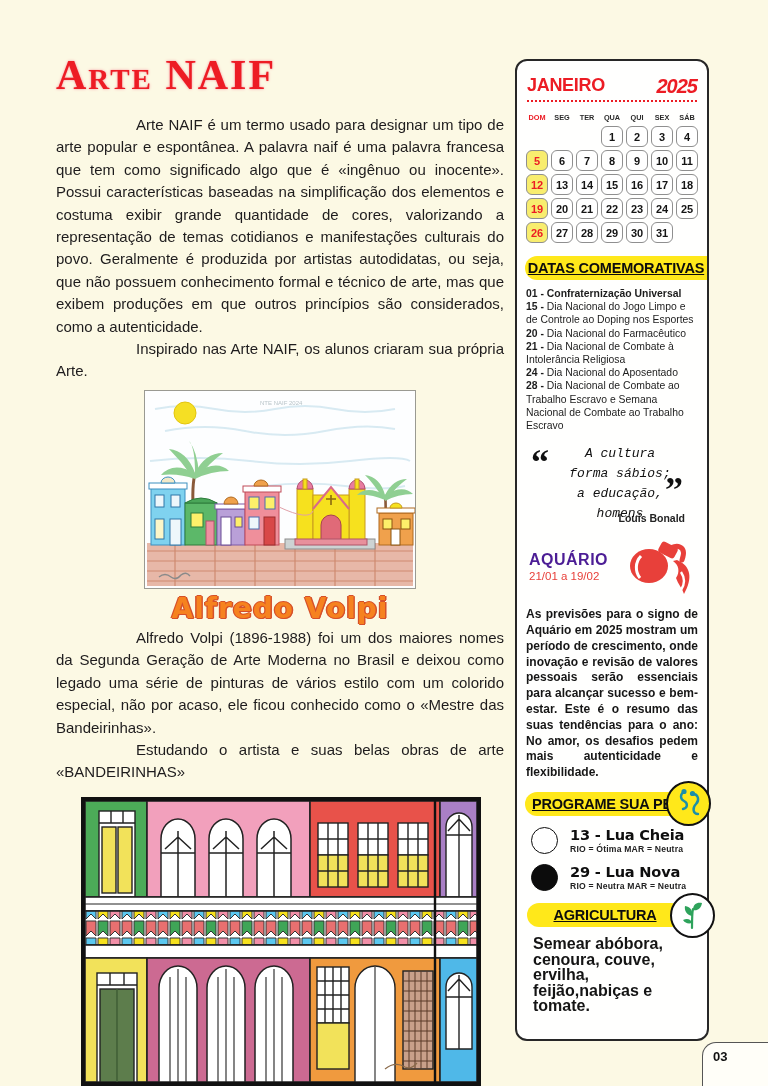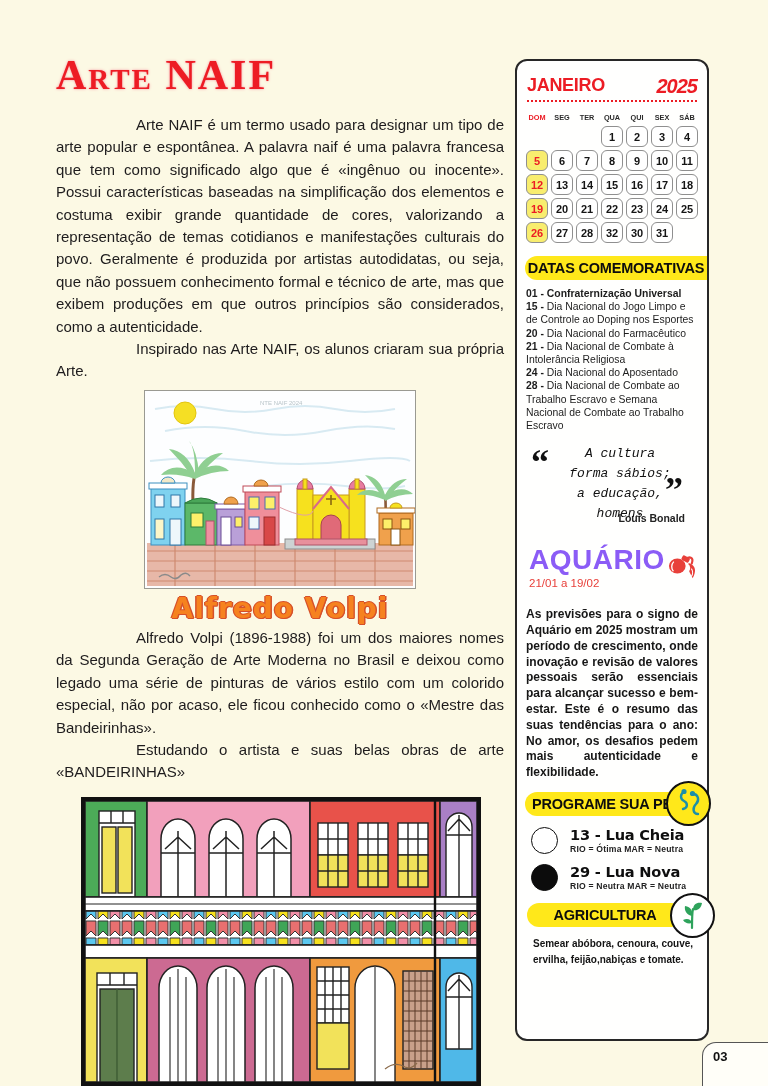--- a/index.html
+++ b/index.html
@@ -39,37 +39,37 @@
   .wd{font-size:7.3px;font-weight:bold;color:#2b2b2b;text-align:center;}
   .wd.sun{color:#ec1c24;}
 
   .cal-grid{display:grid;grid-template-columns:repeat(7,22px);gap:3px;margin-left:1px;}
   .cell{height:21px;border:1.3px solid #8f8f8f;border-radius:6px;background:#fff;
     font-size:11px;font-weight:bold;color:#141414;display:flex;align-items:center;justify-content:center;box-sizing:border-box;}
   .cell.sun{background:#f8ed6e;color:#ec1c24;}
   .cell.empty{visibility:hidden;}
 
   .band{position:relative;margin-top:13px;height:24px;background:#ffe81a;border-radius:13px;
-    display:flex;align-items:center;justify-content:center;font-weight:900;font-size:14.5px;color:#0d0d0d;letter-spacing:-.2px;}
+    display:flex;align-items:center;justify-content:center;font-weight:900;font-size:14.5px;color:#0d0d0d;letter-spacing:-.2px;text-decoration:underline;}
   .band.flush-right{border-radius:13px 0 0 13px;margin-right:-8px;}
 
   .datas-list{margin:7px 1px 0 1px;}
   .datas-list p{margin:0;font-size:10.4px;line-height:13.2px;color:#1c1c1c;font-weight:500;}
   .datas-list b{font-weight:800;}
 
   .quote{position:relative;margin-top:12px;height:66px;}
   .q-open,.q-close{position:absolute;font-family:"Liberation Serif",serif;font-weight:bold;font-size:36px;color:#111;line-height:1;}
   .q-open{left:6px;top:0;}
   .q-close{right:16px;bottom:2px;}
   .q-lines{margin:4px 26px 0 42px;text-align:center;font-family:Liberation Mono, monospace;font-style:italic;
     font-size:13px;line-height:20px;color:#111;}
   .q-author{text-align:right;margin:2px 14px 0 0;font-size:10.5px;font-weight:bold;color:#222;}
 
   .sign-row{display:flex;align-items:center;justify-content:space-between;margin:10px 0 0 4px;}
-  .sign-name{font-size:28px;font-weight:700;color:#8b5cf6;letter-spacing:.5px;}
+  .sign-name{font-size:16px;font-weight:700;color:#4c1d95;letter-spacing:.5px;}
   .sign-range{font-size:11.5px;color:#e8403a;margin-top:1px;}
   .sign-text{margin:9px 1px 0 1px;font-size:12px;line-height:15.8px;font-weight:700;text-align:justify;color:#161616;}
 
   .pesca-band{margin-top:11px;margin-right:-8px;border-radius:13px 0 0 13px;justify-content:flex-start;padding-left:7px;}
   .round-icon{position:absolute;right:-4px;top:-11px;width:45px;height:45px;border-radius:50%;
     background:#ffe81a;border:2.2px solid #111;box-sizing:border-box;display:flex;align-items:center;justify-content:center;}
   .round-icon.white{background:#fff;}
 
   .moon-list{margin:10px 0 0 6px;}
   .moon-row{display:flex;align-items:center;margin-top:9px;}
@@ -78,21 +78,21 @@
   .moon.new{background:#0c0c0c;}
   .moon.waxing{background:#0c0c0c;}
   .moon.waxing::after{content:"";position:absolute;width:100%;height:100%;border-radius:50%;background:#fff;left:-58%;top:0;}
   .moon.waning::after{content:"";position:absolute;width:108%;height:108%;border-radius:50%;background:#0c0c0c;left:-46%;top:-4%;}
   .moon-txt{margin-left:12px;}
   .moon-title{font-family:"DejaVu Sans",sans-serif;font-size:14.6px;font-weight:700;color:#0e0e0e;letter-spacing:-.2px;}
   .moon-cond{font-size:8.6px;font-weight:700;color:#222;letter-spacing:.2px;margin-top:1px;}
 
   .agri-band{margin-top:12px;width:156px;margin-left:2px;}
   .agri-band .round-icon{right:-32px;top:-10px;}
-  .agri-text{margin:9px 2px 0 8px;font-size:10px;line-height:15.6px;font-weight:600;color:#141414;}
+  .agri-text{margin:9px 2px 0 8px;font-size:16px;line-height:15.6px;font-weight:600;color:#141414;}
 
   
   .page-tab{position:absolute;right:0;bottom:0;width:66px;height:44px;background:#fffef8;
     border-top:1.6px solid #555;border-left:1.6px solid #555;border-top-left-radius:14px;
     padding:4px 13px 0 10px;box-sizing:border-box;}
   .page-num{font-size:13px;font-weight:bold;color:#111;}
 </style>
 </head>
 <body>
 
@@ -361,21 +361,21 @@
         <div class="cell sun">19</div>
         <div class="cell">20</div>
         <div class="cell">21</div>
         <div class="cell">22</div>
         <div class="cell">23</div>
         <div class="cell">24</div>
         <div class="cell">25</div>
         <div class="cell sun">26</div>
         <div class="cell">27</div>
         <div class="cell">28</div>
-        <div class="cell">32</div>
+        <div class="cell">29</div>
         <div class="cell">30</div>
         <div class="cell">31</div>
         <div class="cell empty"></div>
       </div>
 
     <div class="band flush-right">
       <span>DATAS COMEMORATIVAS</span>
     </div>
     <div class="datas-list" id="datas-list">
         <p><b>01 - </b><span style="font-weight: 800;">Confraternização Universal</span></p>

